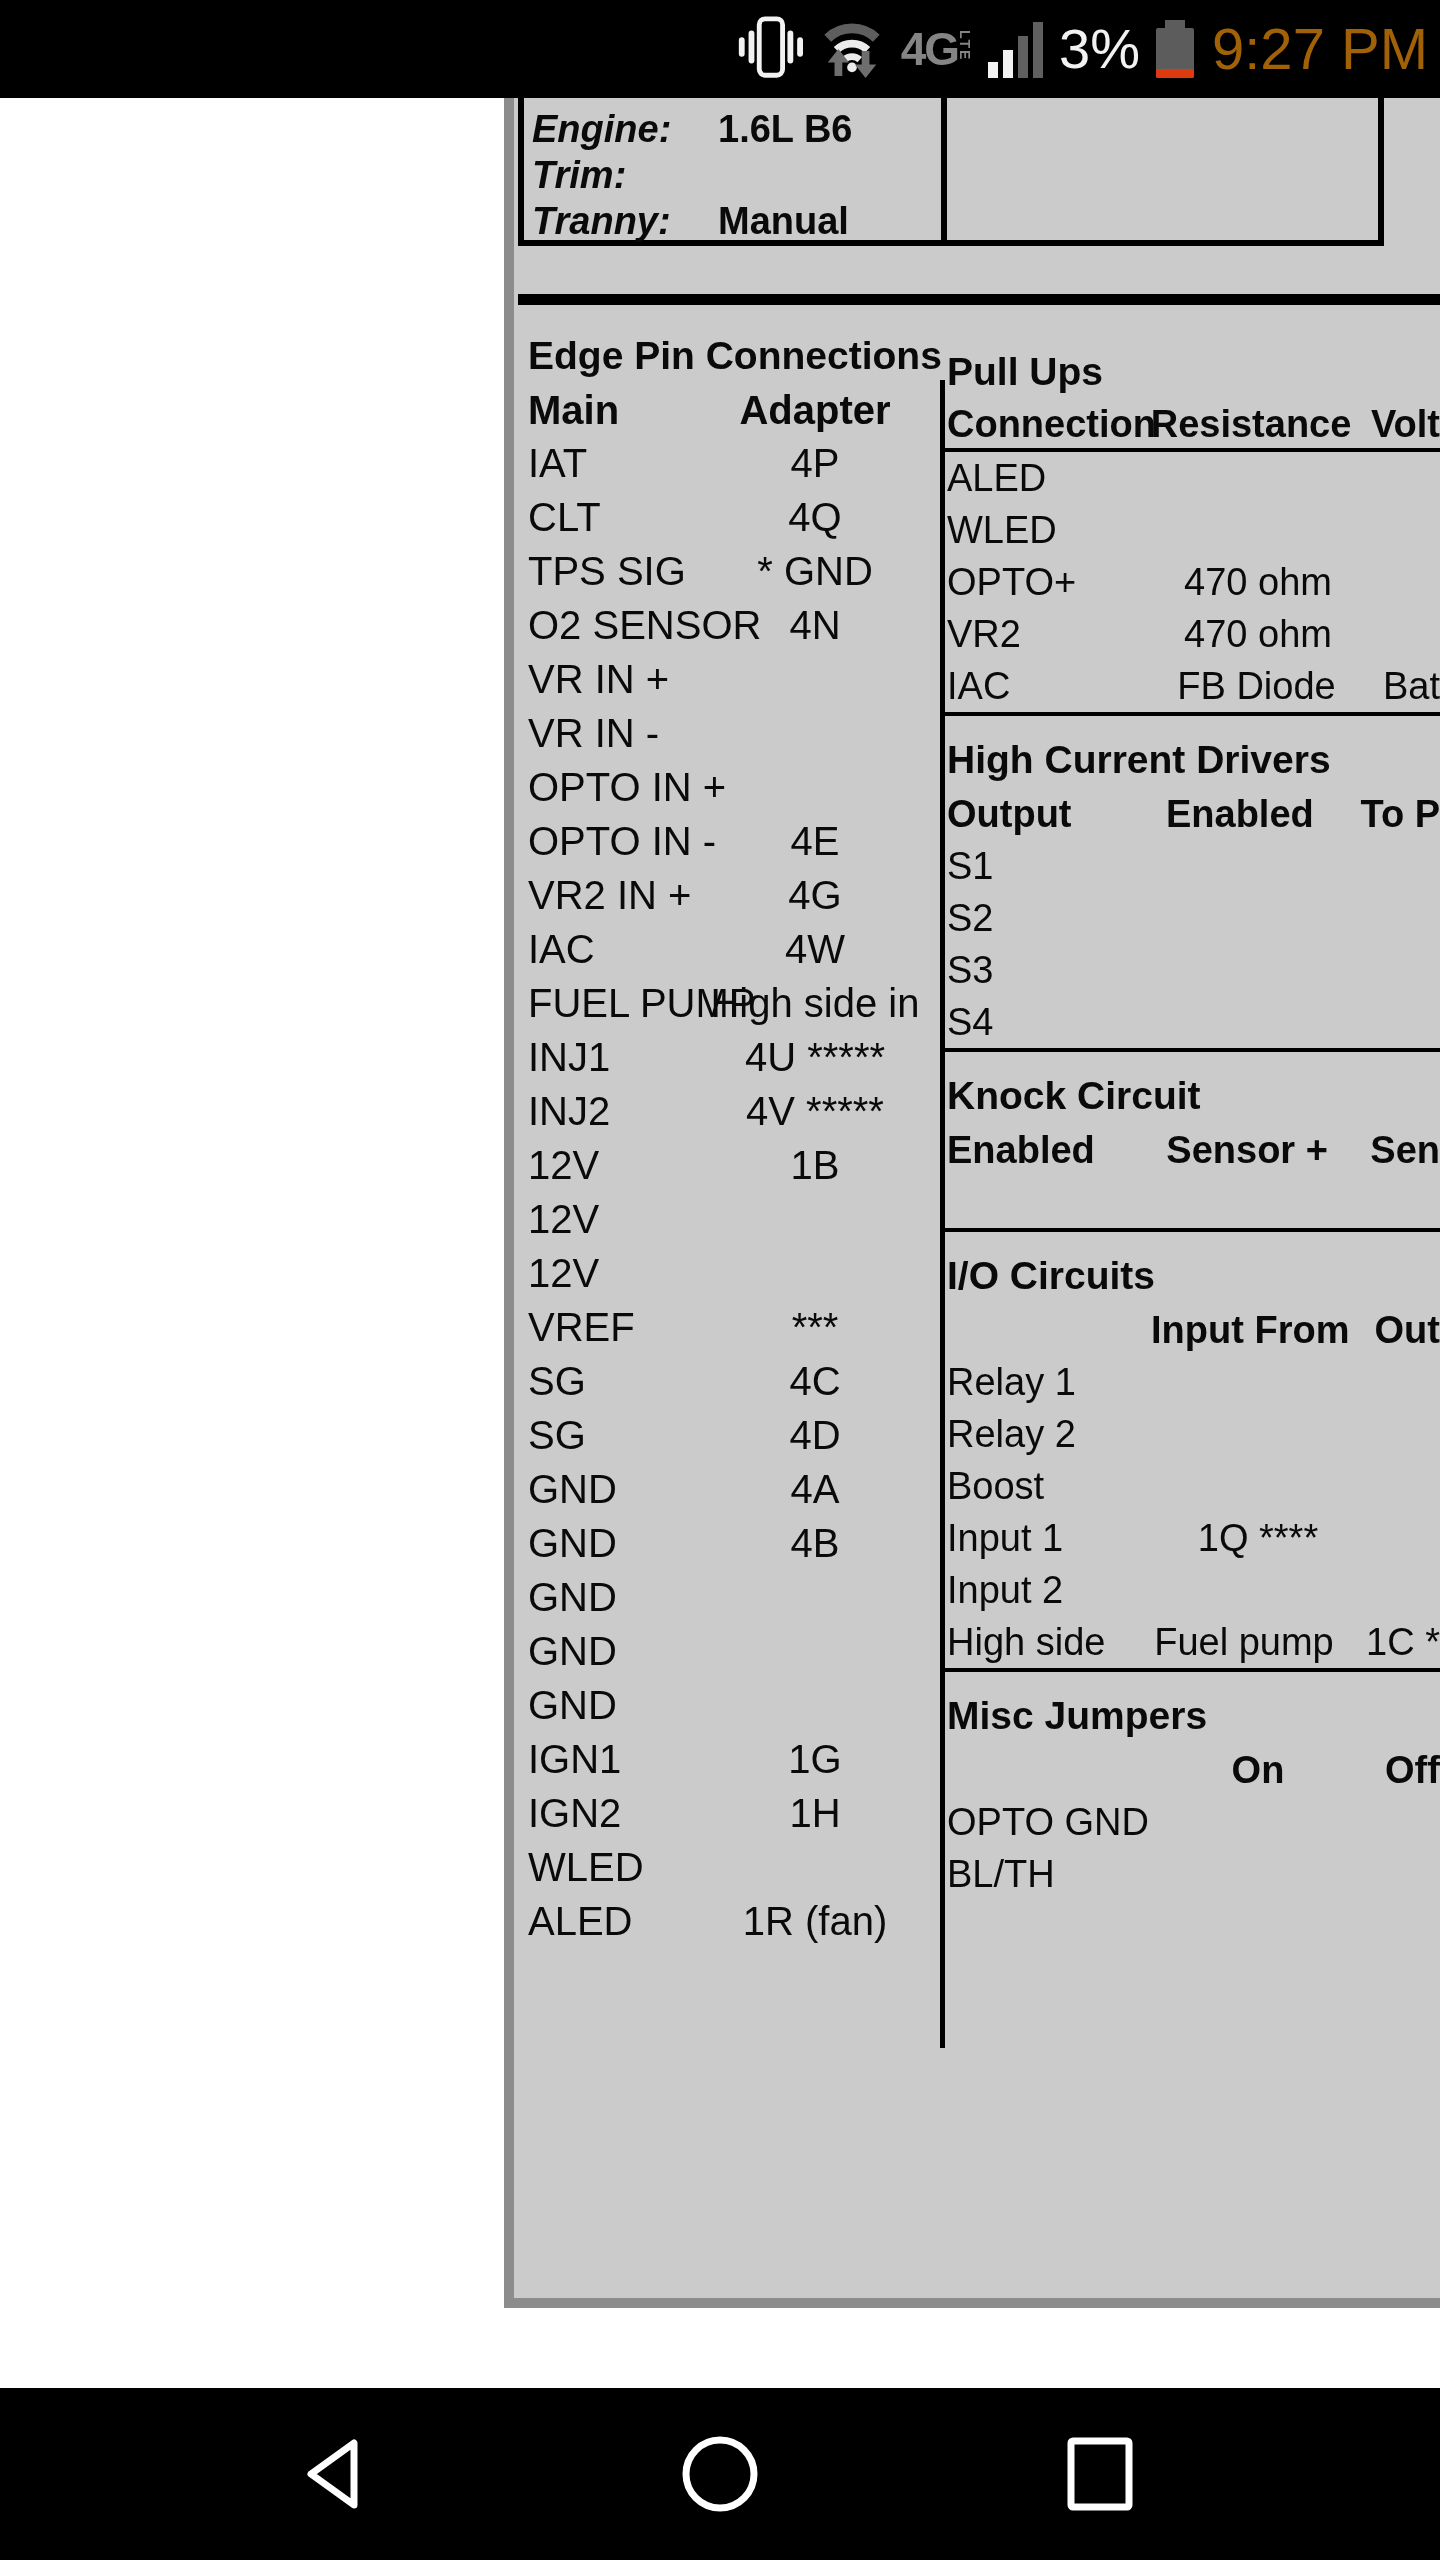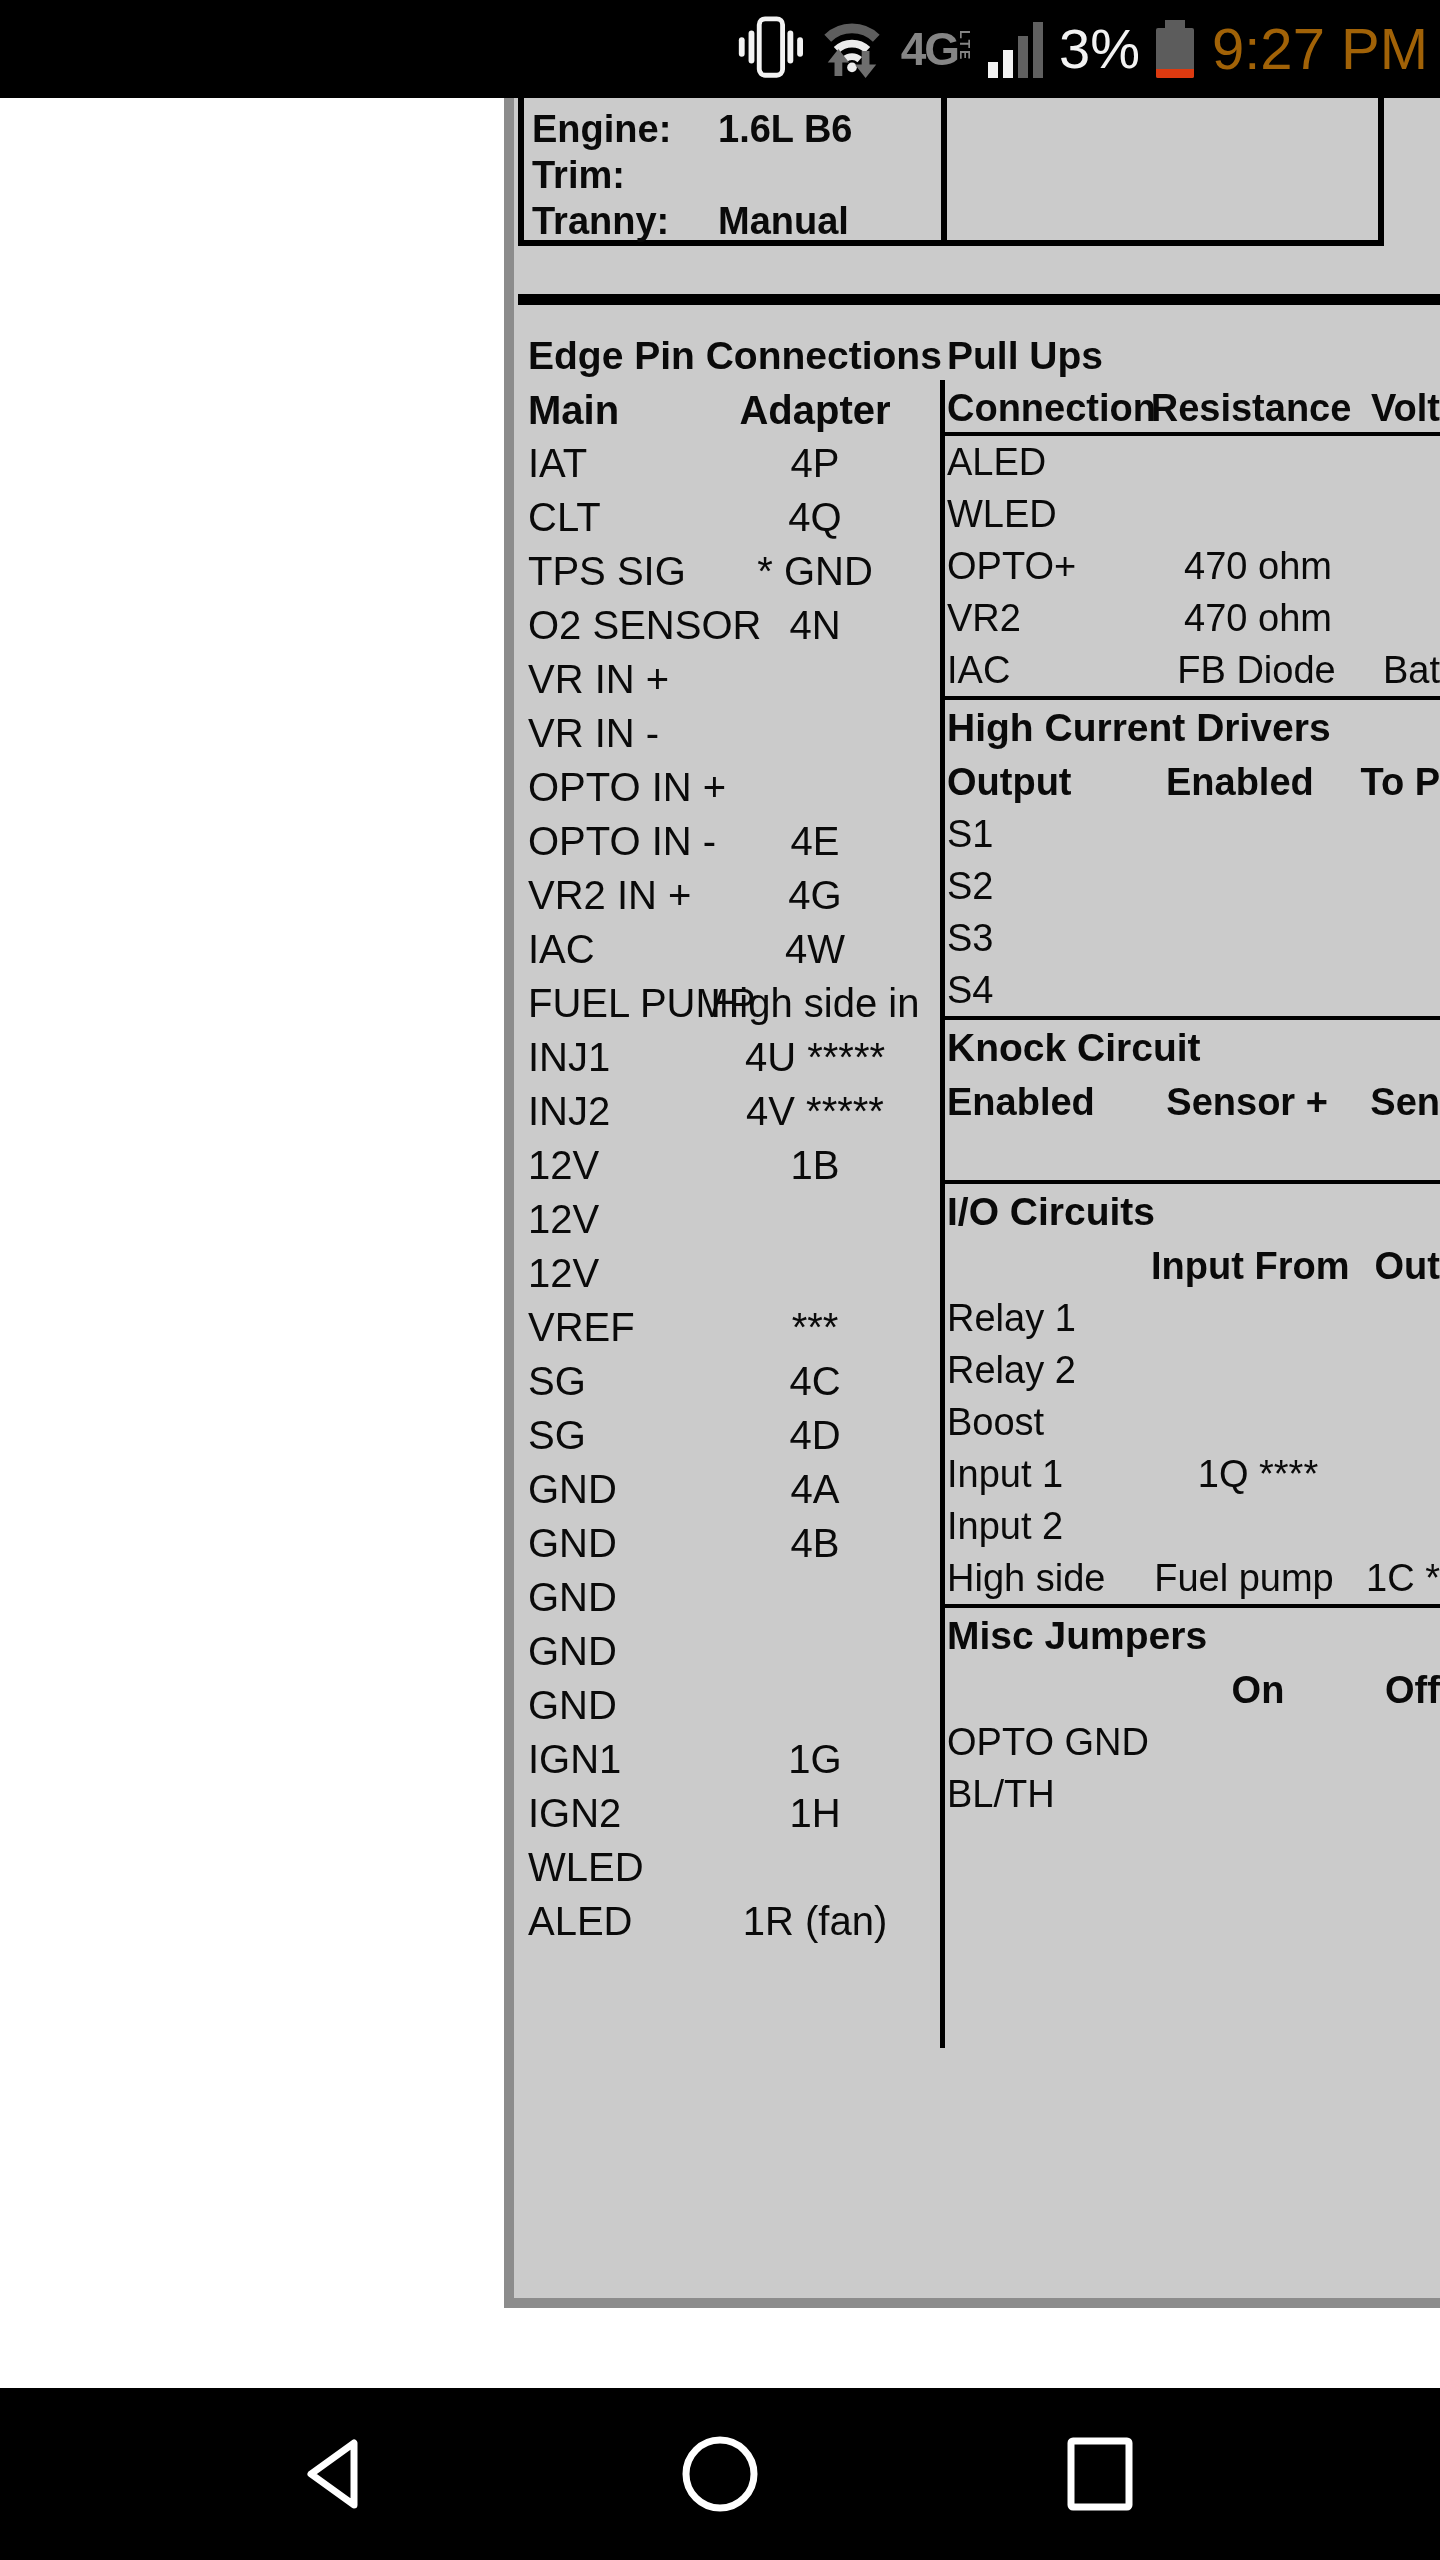--- a/index.html
+++ b/index.html
@@ -29,37 +29,37 @@
   .content{position:absolute;top:98px;left:0;width:1440px;height:2290px;background:#fff;overflow:hidden;}
   .doc{position:absolute;left:504px;top:0;width:936px;height:2210px;box-sizing:border-box;
        border-left:10px solid #8c8c8c;border-bottom:10px solid #8c8c8c;background:#cbcbcb;
        overflow:hidden;color:#0a0a0a;}
   .doc *{box-sizing:border-box;}
 
   .info-box{position:absolute;left:4px;top:-12px;width:866px;height:160px;border:6px solid #000;}
   .info-divider{position:absolute;left:417px;top:0;bottom:0;width:6px;background:#000;}
   .info-rows{padding:14px 0 0 8px;}
   .info-row{display:flex;height:46px;align-items:center;font-size:38px;}
-  .info-label{width:186px;font-weight:bold;}
+  .info-label{width:186px;font-weight:bold;font-style:italic;}
   .info-value{font-weight:bold;}
 
   .separator{position:absolute;left:4px;top:196px;right:0;height:11px;background:#000;}
   .vdivider{position:absolute;left:426px;top:282px;width:5px;height:1668px;background:#000;}
 
   .col-title{height:56px;line-height:56px;font-size:39px;font-weight:bold;white-space:nowrap;}
 
   .left-col{position:absolute;left:14px;top:230px;width:404px;}
   .lhdr,.lrow{display:flex;align-items:center;font-size:40px;}
   .lhdr{height:52px;font-weight:bold;}
   .lrow{height:54px;}
   .lc1{width:170px;white-space:nowrap;}
   .lc2{flex:1;text-align:center;white-space:nowrap;}
 
   .right-col{position:absolute;left:429px;top:230px;width:497px;}
-  .right-col .col-title{padding-left:4px;}
+  .right-col .col-title{padding-left:4px;margin-top:16px;}
   .sec{border-bottom:4px solid #000;}
   .sec:last-child{border-bottom:none;}
   .rhdr,.rrow{display:flex;align-items:center;font-size:38px;}
   .rhdr{height:52px;font-weight:bold;}
   .rhdr.underline{border-bottom:4px solid #000;}
   .rrow{height:52px;}
   .rc1{width:206px;padding-left:4px;white-space:nowrap;}
   .rc2{width:218px;text-align:center;white-space:nowrap;}
   .rc3{margin-left:18px;white-space:nowrap;overflow:visible;}
 

